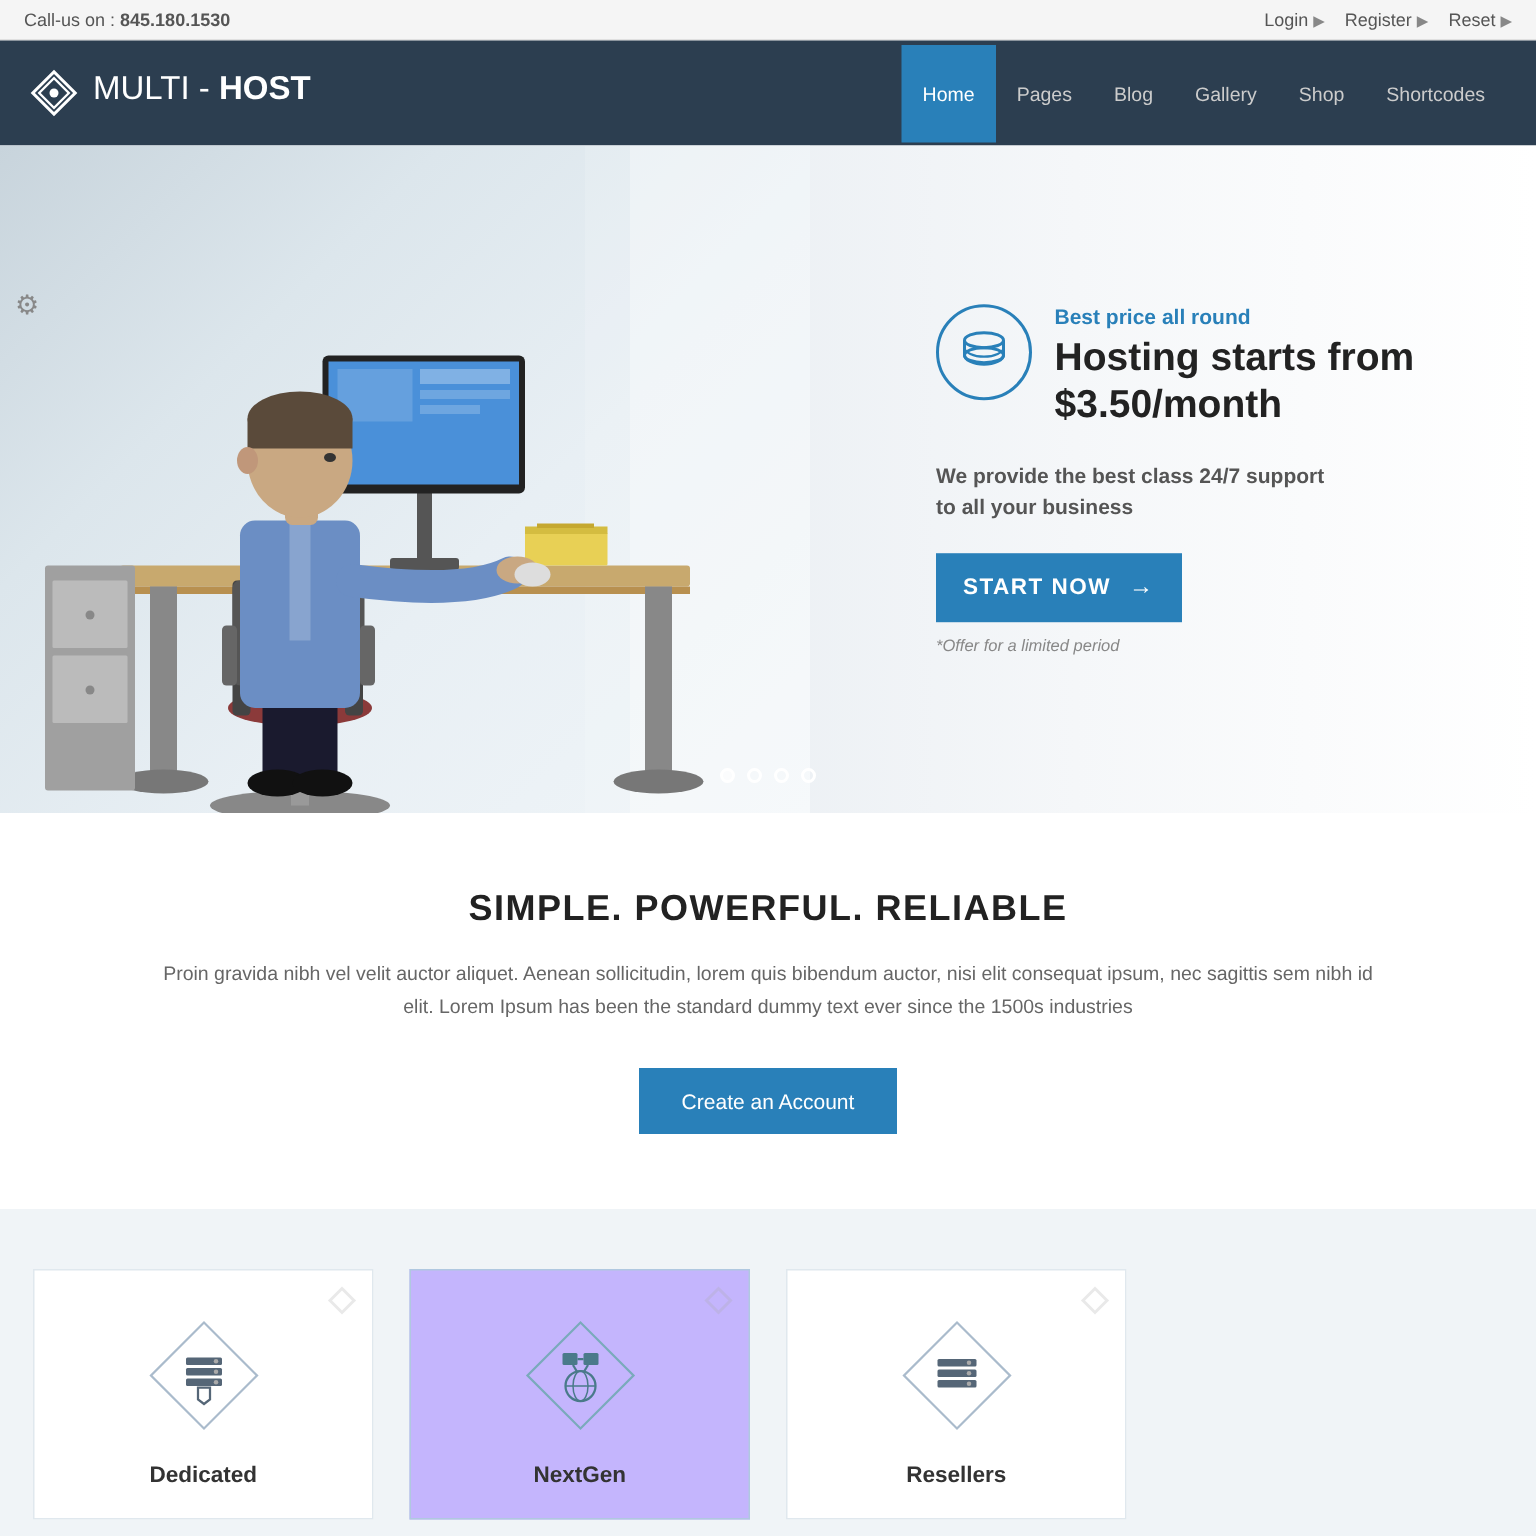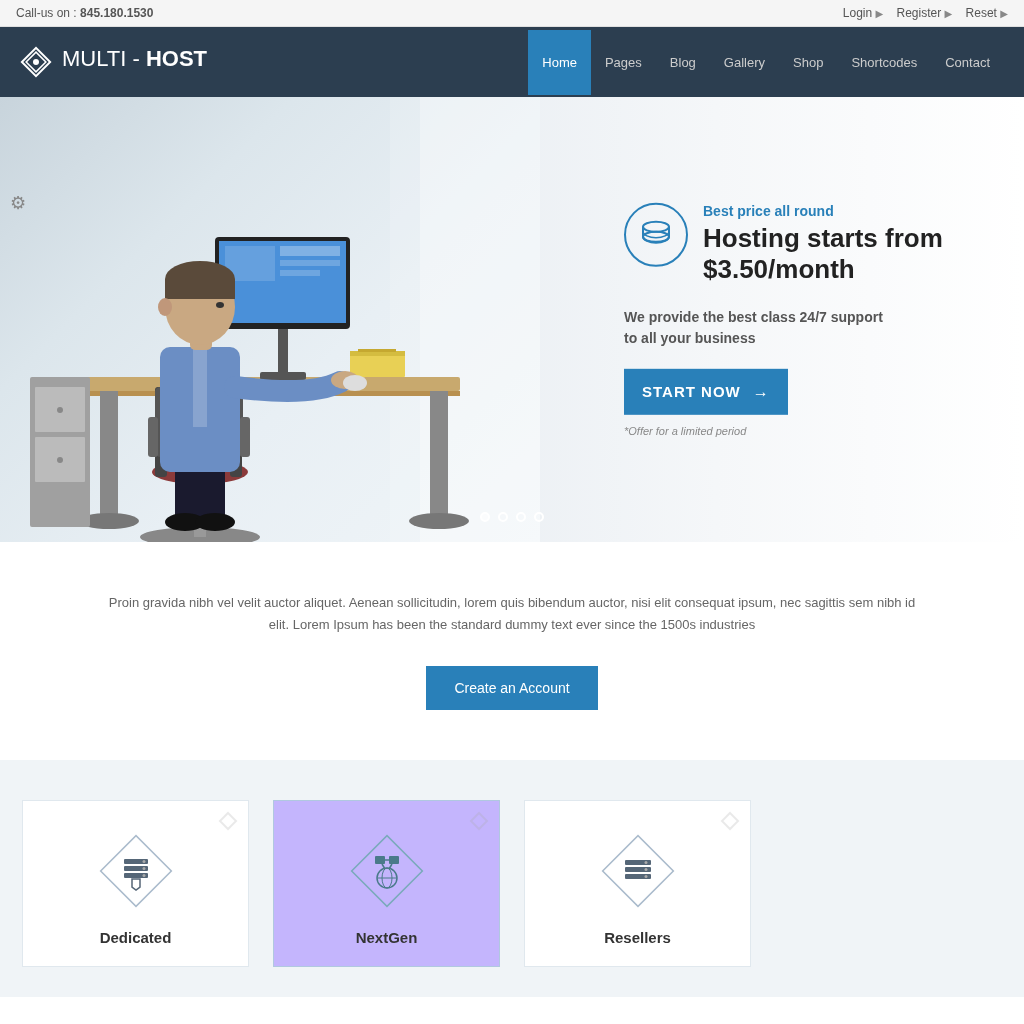--- a/index.html
+++ b/index.html
@@ -293,23 +293,20 @@
       </li>
     <li>
         <a href="#">Gallery</a>
       </li>
     <li>
         <a href="#">Shop</a>
       </li>
     <li>
         <a href="#">Shortcodes</a>
       </li>
-    <li>
-        <a href="#">Contact</a>
-      </li>
   </ul>
 </nav>
 
 <section class="hero">
 
   <div class="hero-image-area">
     <div class="office-bg">
 
       <div class="settings-icon">⚙</div>
 
@@ -420,20 +417,21 @@
 
   <div class="slider-dots">
     <div class="dot active"></div>
     <div class="dot"></div>
     <div class="dot"></div>
     <div class="dot"></div>
   </div>
 </section>
 
 <section class="middle-section">
+  <h2 class="middle-title">SIMPLE. POWERFUL. RELIABLE</h2>
   <p class="middle-desc">Proin gravida nibh vel velit auctor aliquet. Aenean sollicitudin, lorem quis bibendum auctor, nisi elit consequat ipsum, nec sagittis sem nibh id elit. Lorem Ipsum has been the  standard dummy text ever since the 1500s industries</p>
   <a href="#" class="create-account-btn">
     <span>Create an Account</span>
   </a>
 </section>
 
 <section class="services-section">
   <div class="services-grid">
 
     <div class="service-card">

